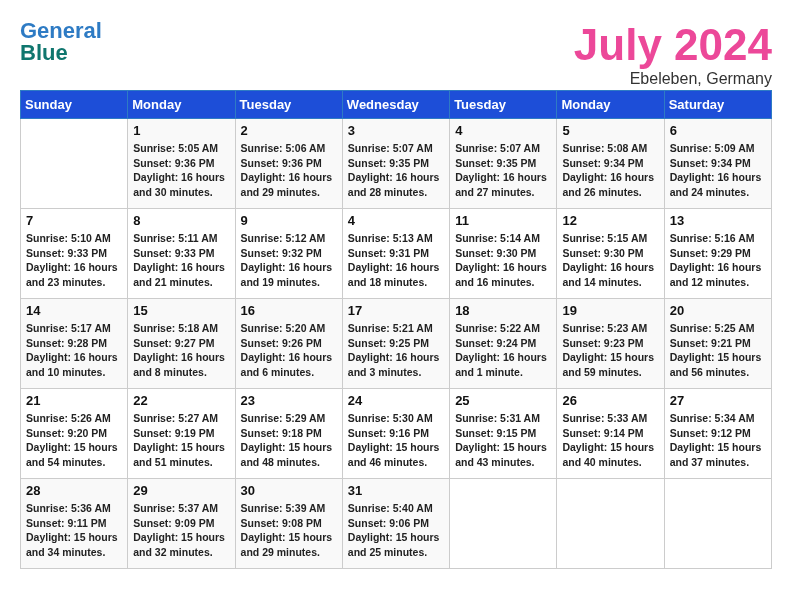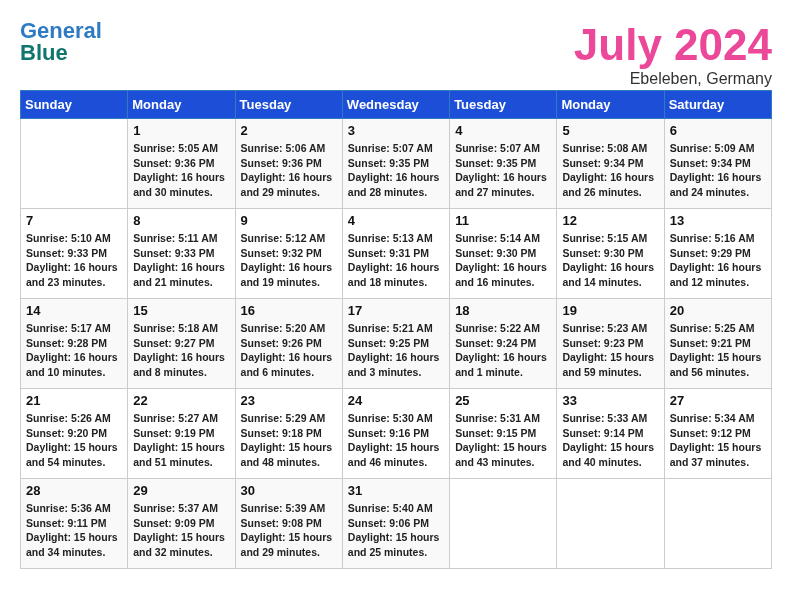--- a/index.html
+++ b/index.html
@@ -217,21 +217,21 @@
         </td>
         <td>
           <div class="day-number">24</div>
           <div class="day-info">Sunrise: 5:30 AM<br>Sunset: 9:16 PM<br>Daylight: 15 hours<br>and 46 minutes.</div>
         </td>
         <td>
           <div class="day-number">25</div>
           <div class="day-info">Sunrise: 5:31 AM<br>Sunset: 9:15 PM<br>Daylight: 15 hours<br>and 43 minutes.</div>
         </td>
         <td>
-          <div class="day-number">33</div>
+          <div class="day-number">26</div>
           <div class="day-info">Sunrise: 5:33 AM<br>Sunset: 9:14 PM<br>Daylight: 15 hours<br>and 40 minutes.</div>
         </td>
         <td>
           <div class="day-number">27</div>
           <div class="day-info">Sunrise: 5:34 AM<br>Sunset: 9:12 PM<br>Daylight: 15 hours<br>and 37 minutes.</div>
         </td>
       </tr>
       <tr>
         <td>
           <div class="day-number">28</div>

